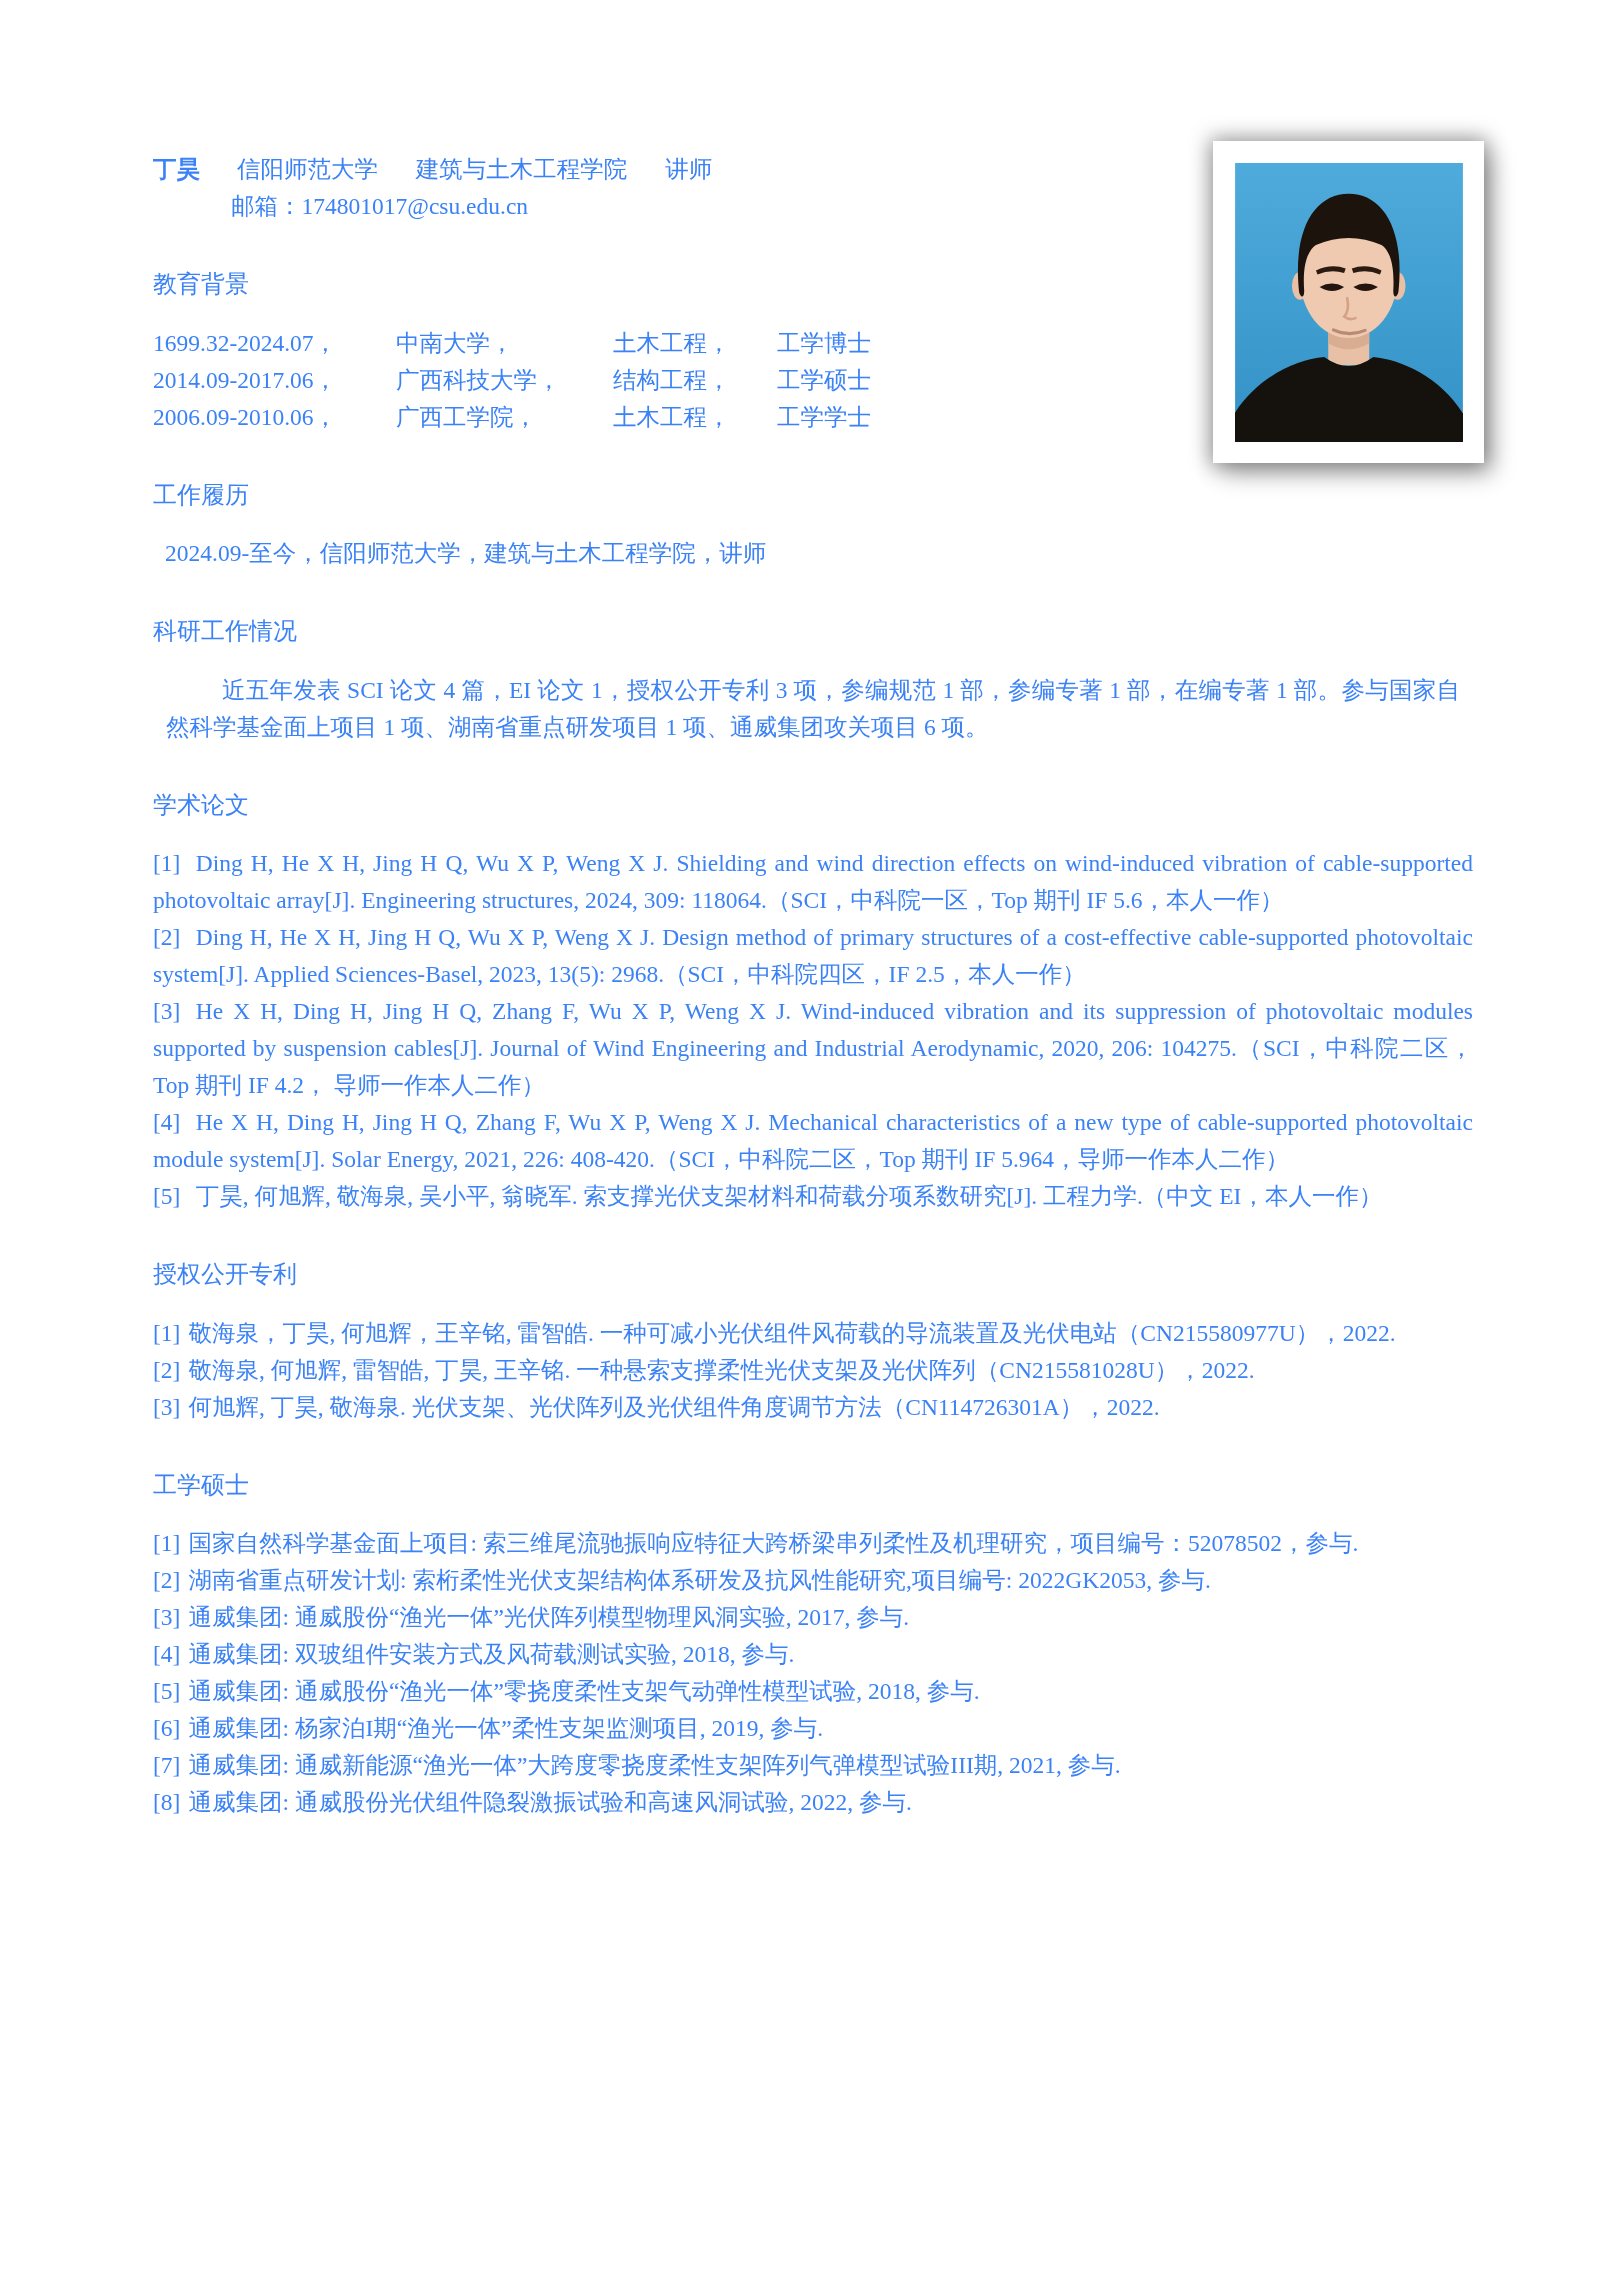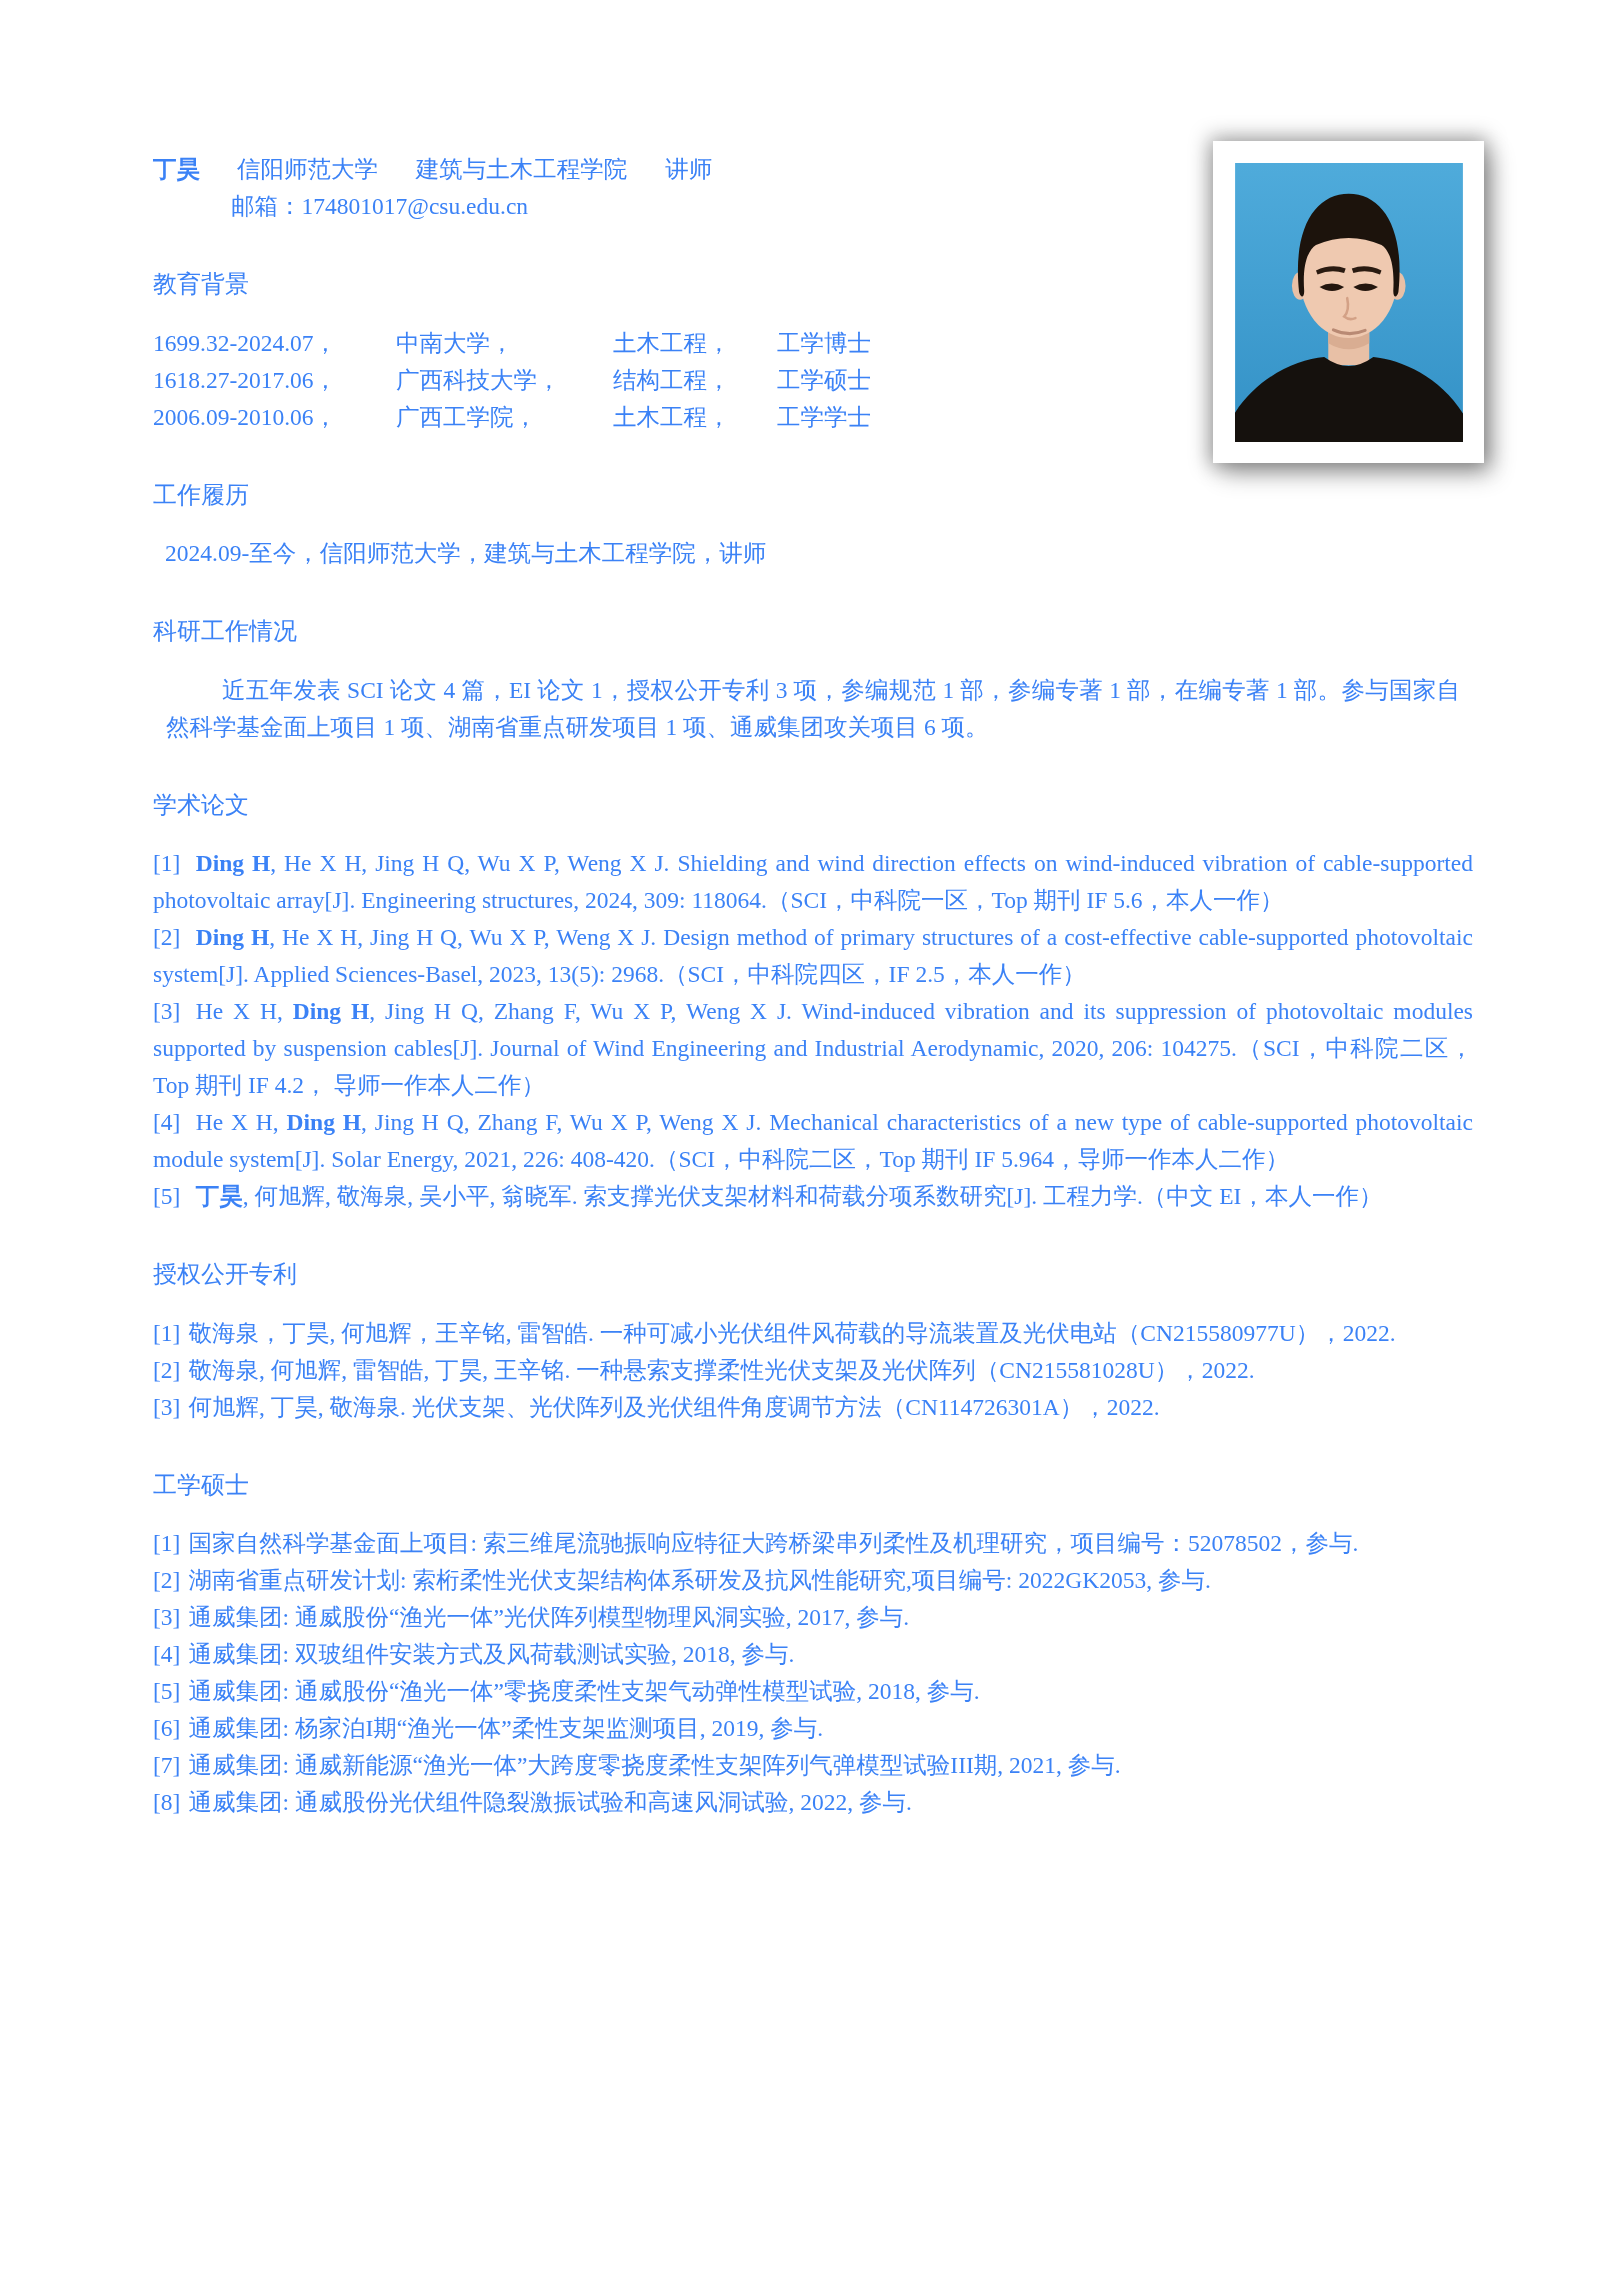--- a/index.html
+++ b/index.html
@@ -10,21 +10,21 @@
     margin:0 auto;
     background:#ffffff;
     box-sizing:border-box;
     padding:151px 151px 0 153px;
     font-family:"Liberation Serif","DejaVu Serif",serif;
     font-size:23.5px;
     line-height:37px;
     color:#3b82f6;
     overflow:hidden;
   }
-  .bold{font-weight:bold;}
+  .bold{font-weight:normal;}
   .header-line1 .name{font-weight:bold;margin-right:31px;}
   .header-line1 .seg{margin-right:32px;}
   .header-line2{padding-left:78px;}
   .section-title{
     font-size:24px;
     font-weight:normal;
     line-height:37px;
     margin:41px 0 21.5px 0;
   }
   .edu-row{
@@ -71,21 +71,21 @@
   <div class="edu-rows">
 
       <div class="edu-row">
         <span>1699.32-2024.07，</span>
         <span>中南大学，</span>
         <span>土木工程，</span>
         <span>工学博士</span>
       </div>
 
       <div class="edu-row">
-        <span>1618.27-2017.06，</span>
+        <span>2014.09-2017.06，</span>
         <span>广西科技大学，</span>
         <span>结构工程，</span>
         <span>工学硕士</span>
       </div>
 
       <div class="edu-row">
         <span>2006.09-2010.06，</span>
         <span>广西工学院，</span>
         <span>土木工程，</span>
         <span>工学学士</span>

